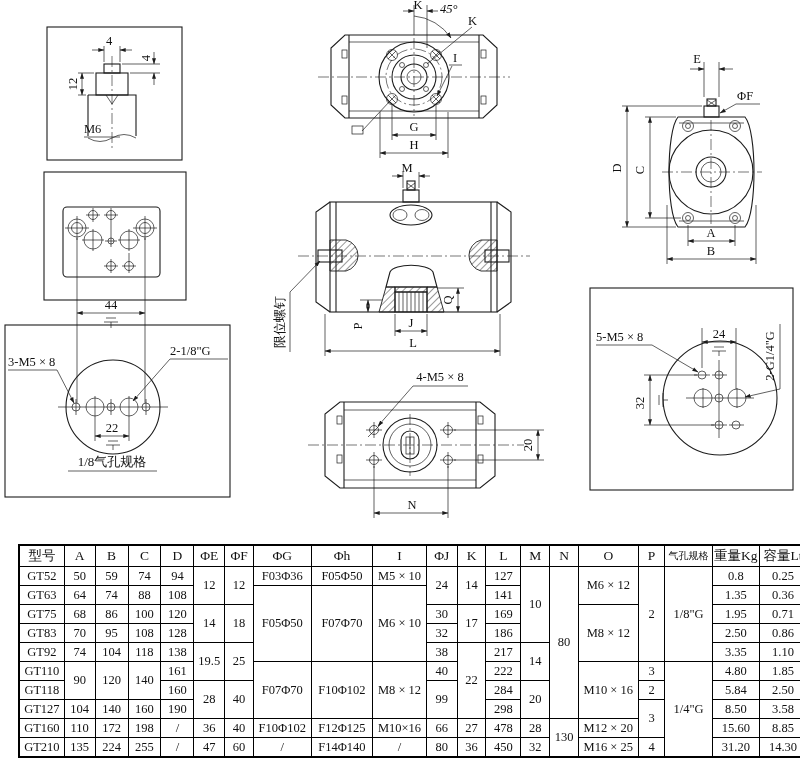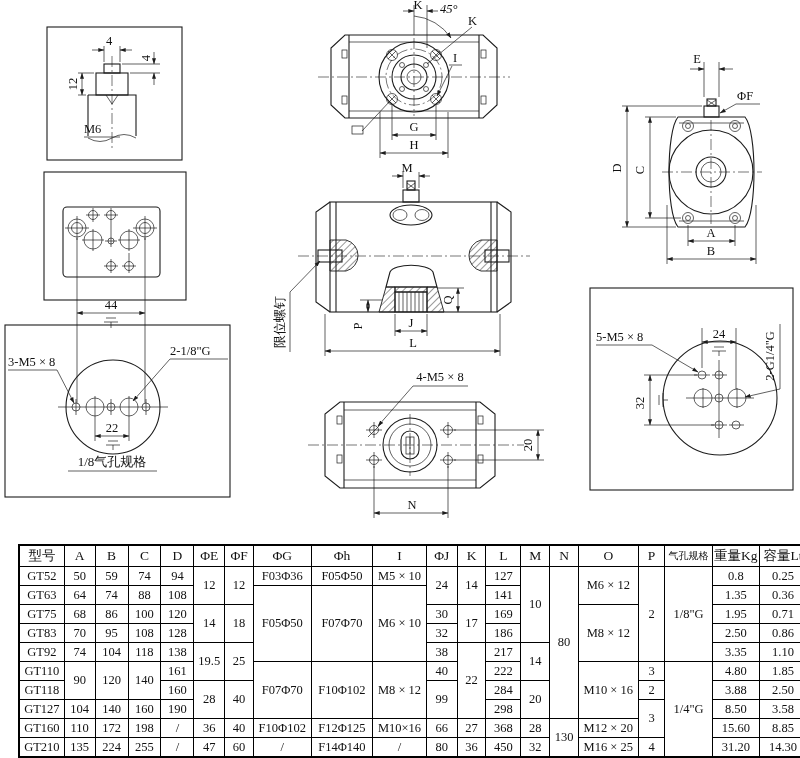--- a/index.html
+++ b/index.html
@@ -561,21 +561,21 @@
           </tr>
           <tr>
             <td>GT118</td>
             <td>160</td>
             <td rowspan="2">28</td>
             <td rowspan="2">40</td>
             <td rowspan="2">99</td>
             <td>284</td>
             <td rowspan="2">20</td>
             <td>2</td>
-            <td>3.88</td>
+            <td>5.84</td>
             <td>2.50</td>
           </tr>
           <tr>
             <td>GT127</td>
             <td>104</td>
             <td>140</td>
             <td>160</td>
             <td>190</td>
             <td>298</td>
             <td rowspan="2">3</td>
@@ -588,21 +588,21 @@
             <td>172</td>
             <td>198</td>
             <td>/</td>
             <td>36</td>
             <td>40</td>
             <td>F10Φ102</td>
             <td>F12Φ125</td>
             <td>M10×16</td>
             <td>66</td>
             <td>27</td>
-            <td>368</td>
+            <td>478</td>
             <td>28</td>
             <td rowspan="2">130</td>
             <td>M12 × 20</td>
             <td>15.60</td>
             <td>8.85</td>
           </tr>
           <tr>
             <td>GT210</td>
             <td>135</td>
             <td>224</td>

